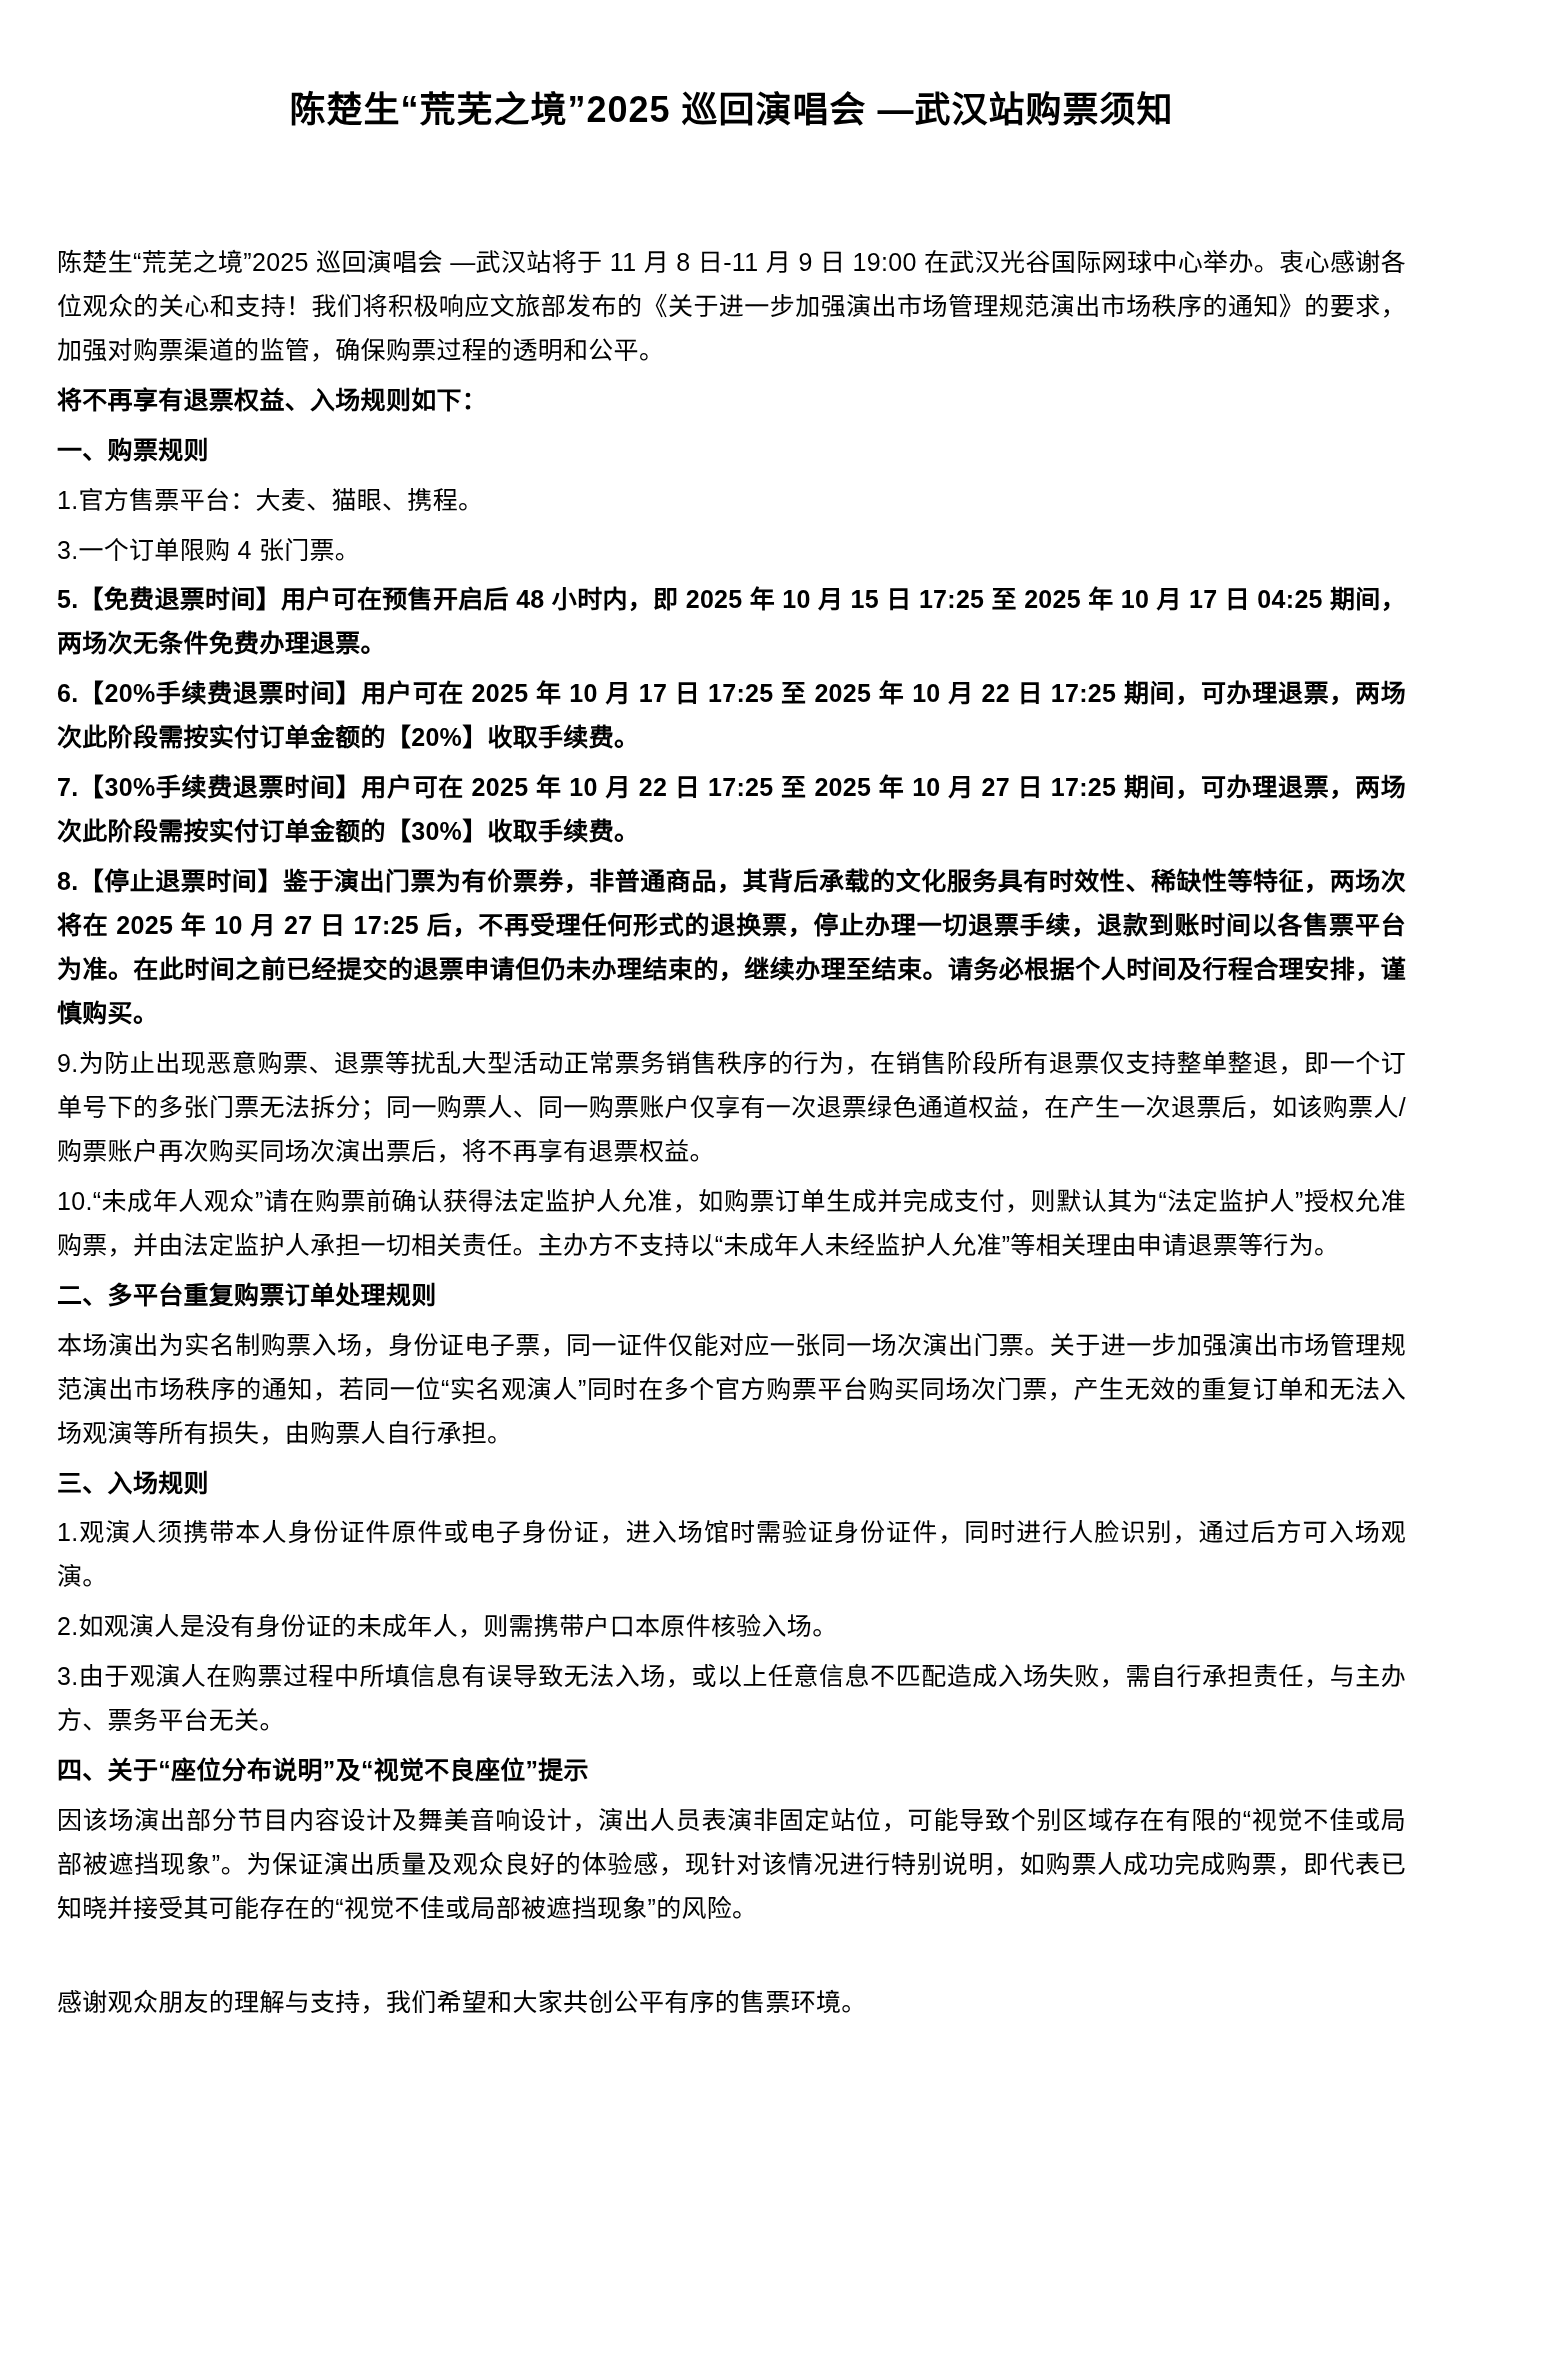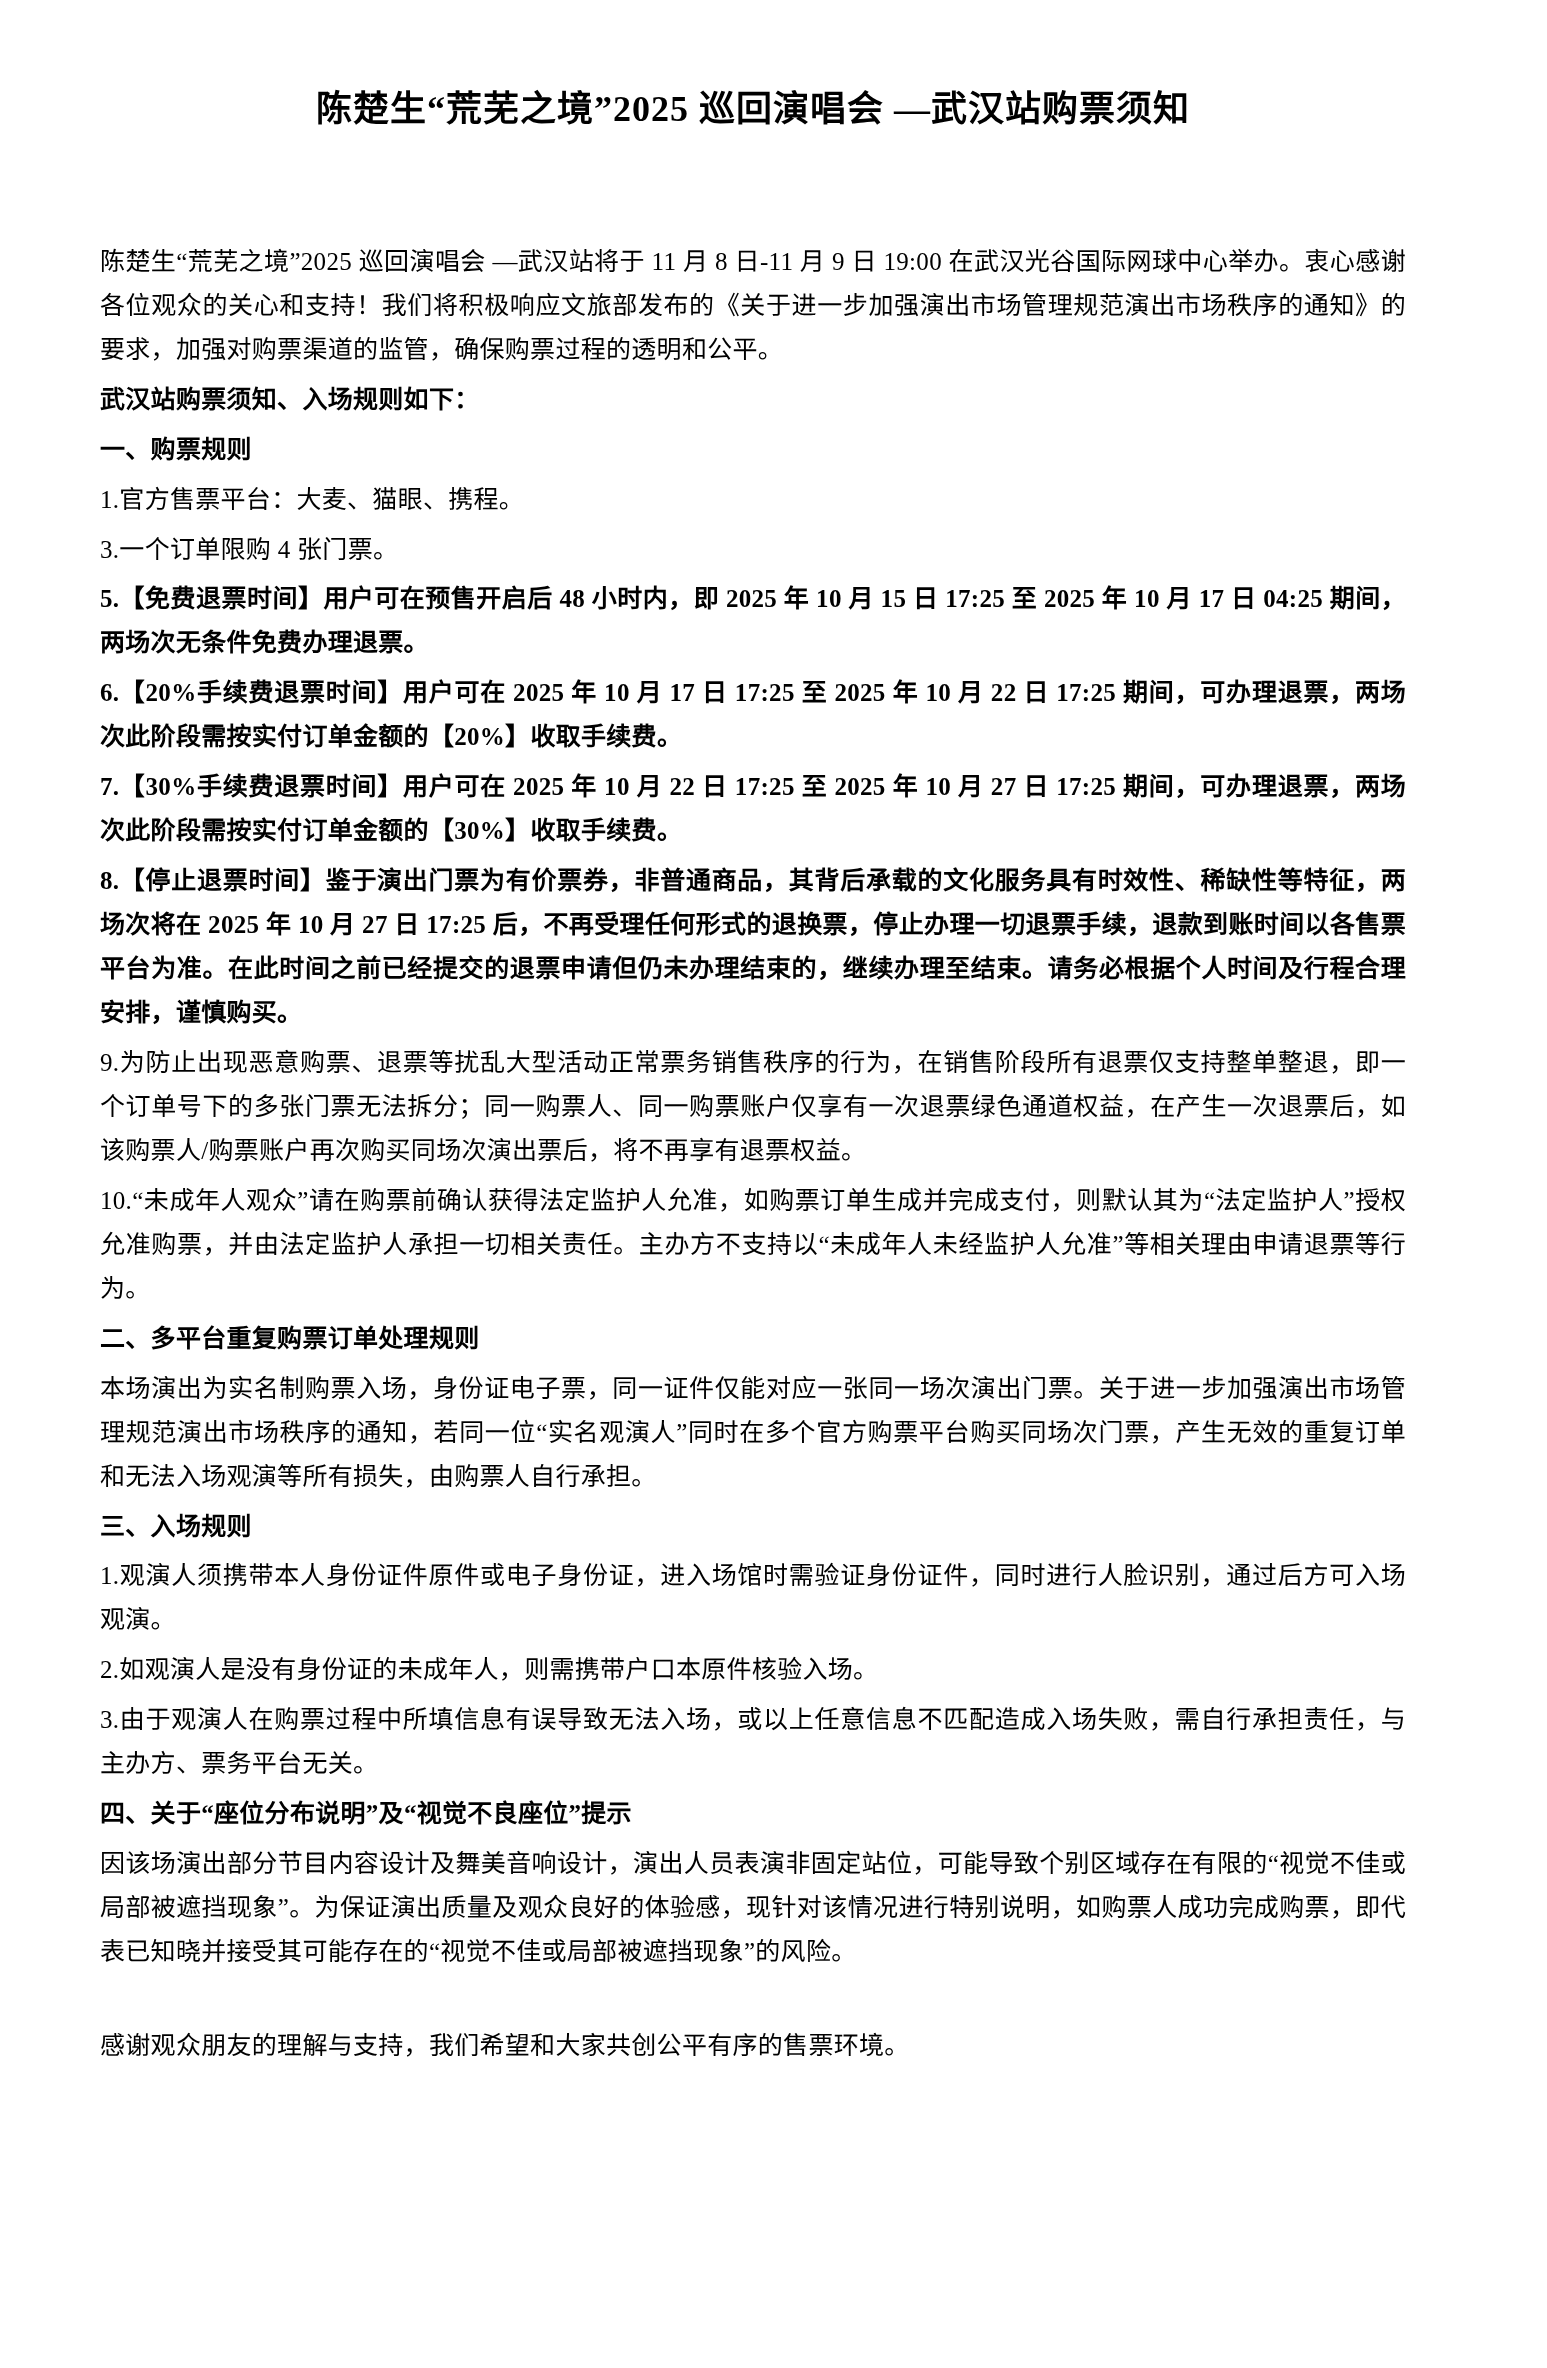--- a/index.html
+++ b/index.html
@@ -9,22 +9,22 @@
     width: 1548px;
     height: 2369px;
     overflow: hidden;
   }
   .page {
     position: relative;
     width: 1548px;
     height: 2369px;
     background: #ffffff;
     box-sizing: border-box;
-    padding: 86px 142px 0 100px;
-    font-family: Liberation Serif, serif;
+    padding: 86px 142px 0 57px;
+    font-family: Liberation Sans, sans-serif;
     color: #000000;
   }
   .title {
     margin: 0 0 0 0;
     font-size: 36px;
     font-weight: bold;
     text-align: center;
     line-height: 47px;
     letter-spacing: 1px;
     white-space: nowrap;
@@ -49,21 +49,21 @@
     margin: 0;
   }
 </style>
 </head>
 <body>
 
 <div class="page">
   <h1 class="title">陈楚生“荒芜之境”2025 巡回演唱会 —武汉站购票须知</h1>
   <div class="content">
       <p class="para">陈楚生“荒芜之境”2025 巡回演唱会 —武汉站将于 11 月 8 日-11 月 9 日 19:00 在武汉光谷国际网球中心举办。衷心感谢各位观众的关心和支持！我们将积极响应文旅部发布的《关于进一步加强演出市场管理规范演出市场秩序的通知》的要求，加强对购票渠道的监管，确保购票过程的透明和公平。</p>
-      <p class="para bold">武汉站购票须知、入场规则如下：</p>
+      <p class="para bold">将不再享有退票权益、入场规则如下：</p>
       <p class="para bold">一、购票规则</p>
       <p class="para">1.官方售票平台：大麦、猫眼、携程。</p>
       <p class="para">3.一个订单限购 4 张门票。</p>
       <p class="para bold">5.【免费退票时间】用户可在预售开启后 48 小时内，即 2025 年 10 月 15 日 17:25 至 2025 年 10 月 17 日 04:25 期间，两场次无条件免费办理退票。</p>
       <p class="para bold">6.【20%手续费退票时间】用户可在 2025 年 10 月 17 日 17:25 至 2025 年 10 月 22 日 17:25 期间，可办理退票，两场次此阶段需按实付订单金额的【20%】收取手续费。</p>
       <p class="para bold">7.【30%手续费退票时间】用户可在 2025 年 10 月 22 日 17:25 至 2025 年 10 月 27 日 17:25 期间，可办理退票，两场次此阶段需按实付订单金额的【30%】收取手续费。</p>
       <p class="para bold">8.【停止退票时间】鉴于演出门票为有价票券，非普通商品，其背后承载的文化服务具有时效性、稀缺性等特征，两场次将在 2025 年 10 月 27 日 17:25 后，不再受理任何形式的退换票，停止办理一切退票手续，退款到账时间以各售票平台为准。在此时间之前已经提交的退票申请但仍未办理结束的，继续办理至结束。请务必根据个人时间及行程合理安排，谨慎购买。</p>
       <p class="para">9.为防止出现恶意购票、退票等扰乱大型活动正常票务销售秩序的行为，在销售阶段所有退票仅支持整单整退，即一个订单号下的多张门票无法拆分；同一购票人、同一购票账户仅享有一次退票绿色通道权益，在产生一次退票后，如该购票人/购票账户再次购买同场次演出票后，将不再享有退票权益。</p>
       <p class="para">10.“未成年人观众”请在购票前确认获得法定监护人允准，如购票订单生成并完成支付，则默认其为“法定监护人”授权允准购票，并由法定监护人承担一切相关责任。主办方不支持以“未成年人未经监护人允准”等相关理由申请退票等行为。</p>
       <p class="para bold">二、多平台重复购票订单处理规则</p>

